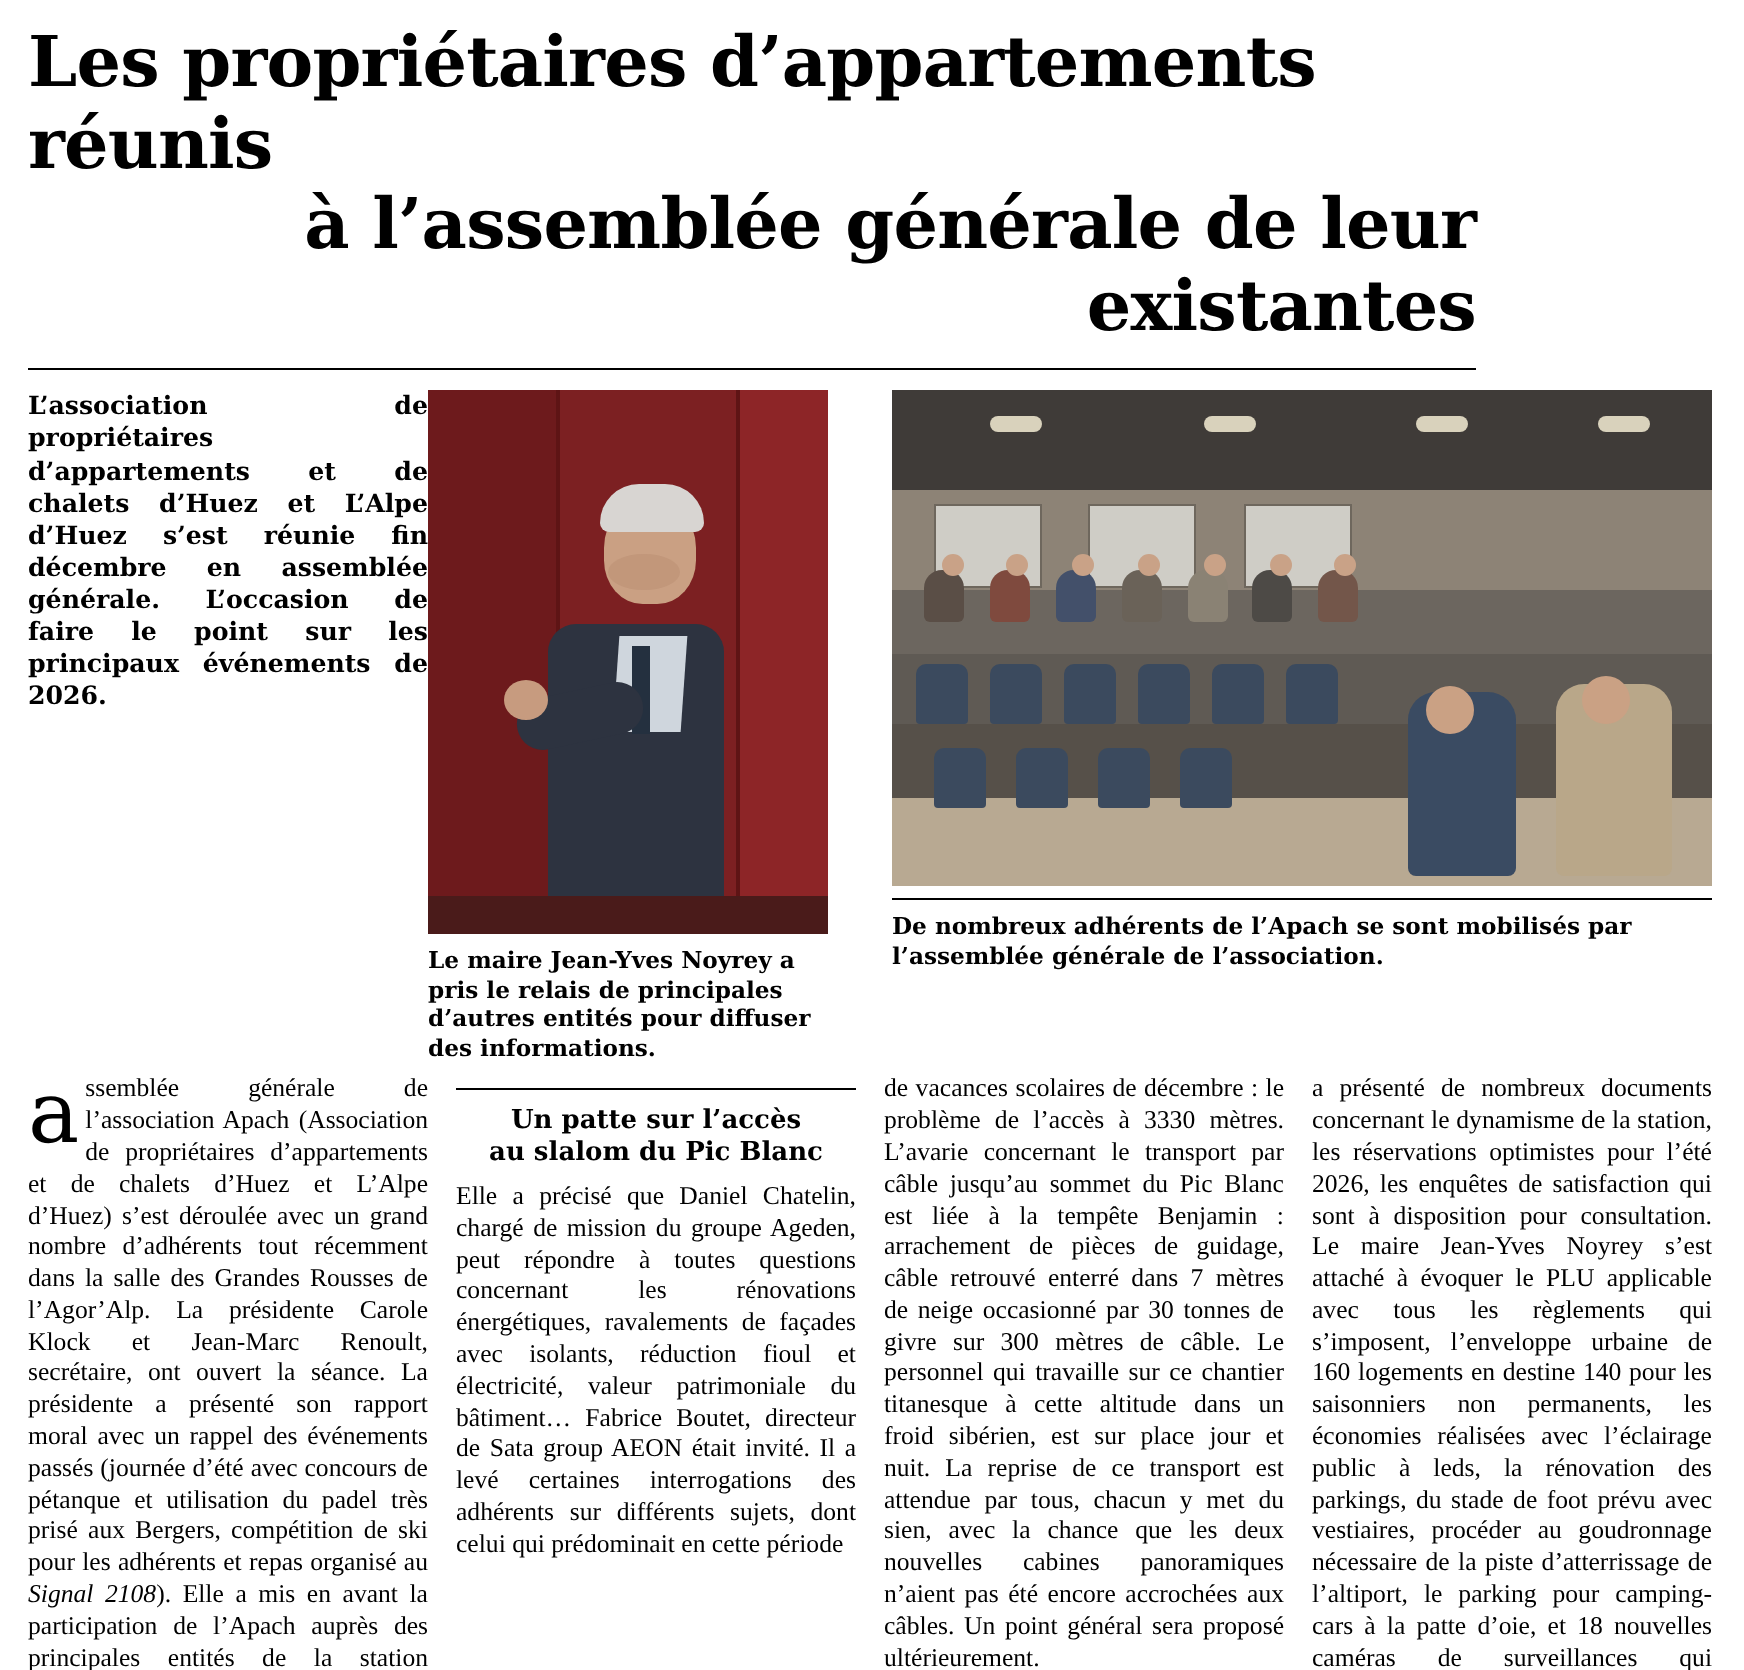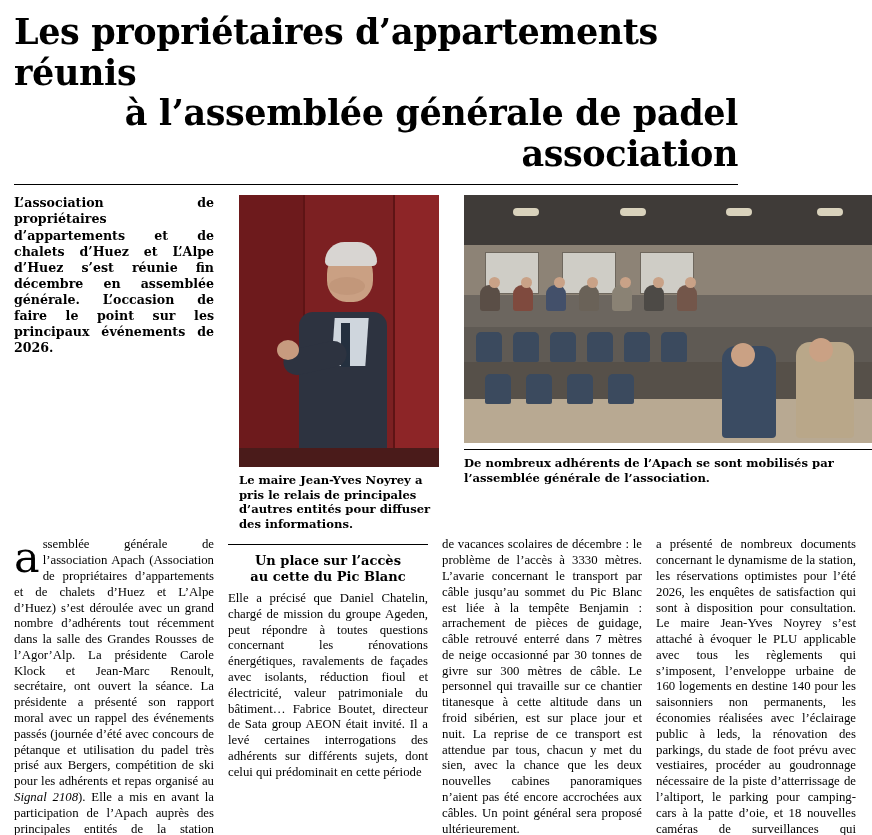--- a/index.html
+++ b/index.html
@@ -35,39 +35,40 @@
 
   .rule {
     border: 0;
     border-top: 1px solid #000;
     margin: 10px 0 10px 0;
   }
 
   
   .top {
     display: flex;
-    gap: 25px;
+    gap: 0;
     align-items: flex-start;
   }
   .chapeau {
     width: 200px;
     flex: 0 0 200px;
     font-family: "DejaVu Serif", serif;
     font-weight: bold;
     font-size: 12.6px;
     line-height: 1.28;
     text-align: justify;
   }
   .photo-left {
     width: 200px;
     flex: 0 0 200px;
   }
   .photo-right {
     width: 410px;
     flex: 0 0 410px;
+    padding-left: 32px;
   }
   .photo {
     width: 100%;
     display: block;
     background: #8a8378;
     position: relative;
     overflow: hidden;
   }
   .caption {
     font-family: "DejaVu Serif", serif;
@@ -153,21 +154,21 @@
   .p2 .kid-r { position: absolute; right: 5%; bottom: 2%; width: 58px; height: 96px; background: #b9a789; border-radius: 14px 14px 4px 4px; }
   .p2 .kid-head { position: absolute; width: 24px; height: 24px; border-radius: 50%; background: #caa184; }
 </style>
 </head>
 <body>
 
 <div class="page">
 
   <h1 class="headline">
     <span class="l1">Les propriétaires d’appartements réunis</span>
-    <span class="l2">à l’assemblée générale de padel association</span>
+    <span class="l2">à l’assemblée générale de leur existantes</span>
   </h1>
 
   <hr class="rule">
 
   <div class="top">
 
     <div class="chapeau">L’association de propriétaires d’appartements et de chalets d’Huez et L’Alpe d’Huez s’est réunie fin décembre en assemblée générale. L’occasion de faire le point sur les principaux événements de 2026.</div>
 
     <div class="photo-left">
       <div class="photo p1">
@@ -242,22 +243,22 @@
 
   <div class="columns">
 
     <div class="col">
       <p class="dropcap-para"><span>assemblée générale de l’association Apach (Association de propriétaires d’appartements et de chalets d’Huez et L’Alpe d’Huez) s’est déroulée avec un grand nombre d’adhérents tout récemment dans la salle des Grandes Rousses de l’Agor’Alp. La présidente Carole Klock et Jean-Marc Renoult, secrétaire, ont ouvert la séance. La présidente a présenté son rapport moral avec un rappel des événements passés (journée d’été avec concours de pétanque et utilisation du padel très prisé aux Bergers, compétition de ski pour les adhérents et repas organisé au </span><span class="italic">Signal 2108</span><span>). Elle a mis en avant la participation de l’Apach auprès des principales entités de la station (mairie, Sata, office de tourisme). Puis évoqué les rendez-vous à noter pour cette année 2026 : le 17 janvier, le challenge de ski sur le stade de slalom Désiré Lacroix ; le 31 janvier, la présentation de véhicules par le groupe Jean-Lain à 14 heures devant l’entrée de l’Agor’Alp côté salle des Grandes Rousses ; la Journée</span></p>
     </div>
 
     <div class="col">
       <hr class="sep">
       <div class="subhead">
-        <span>Un place sur l’accès</span><br>
-        <span>au cette du Pic Blanc</span>
+        <span>Un patte sur l’accès</span><br>
+        <span>au slalom du Pic Blanc</span>
       </div>
       <p>Elle a précisé que Daniel Chatelin, chargé de mission du groupe Ageden, peut répondre à toutes questions concernant les rénovations énergétiques, ravalements de façades avec isolants, réduction fioul et électricité, valeur patrimoniale du bâtiment… Fabrice Boutet, directeur de Sata group AEON était invité. Il a levé certaines interrogations des adhérents sur différents sujets, dont celui qui prédominait en cette période</p>
     </div>
 
     <div class="col">
       <p>de vacances scolaires de décembre : le problème de l’accès à 3330 mètres. L’avarie concernant le transport par câble jusqu’au sommet du Pic Blanc est liée à la tempête Benjamin : arrachement de pièces de guidage, câble retrouvé enterré dans 7 mètres de neige occasionné par 30 tonnes de givre sur 300 mètres de câble. Le personnel qui travaille sur ce chantier titanesque à cette altitude dans un froid sibérien, est sur place jour et nuit. La reprise de ce transport est attendue par tous, chacun y met du sien, avec la chance que les deux nouvelles cabines panoramiques n’aient pas été encore accrochées aux câbles. Un point général sera proposé ultérieurement.</p>
     </div>
 
     <div class="col">
       <p>a présenté de nombreux documents concernant le dynamisme de la station, les réservations optimistes pour l’été 2026, les enquêtes de satisfaction qui sont à disposition pour consultation. Le maire Jean-Yves Noyrey s’est attaché à évoquer le PLU applicable avec tous les règlements qui s’imposent, l’enveloppe urbaine de 160 logements en destine 140 pour les saisonniers non permanents, les économies réalisées avec l’éclairage public à leds, la rénovation des parkings, du stade de foot prévu avec vestiaires, procéder au goudronnage nécessaire de la piste d’atterrissage de l’altiport, le parking pour camping-cars à la patte d’oie, et 18 nouvelles caméras de surveillances qui s’ajoutent aux 41 existantes.</p>

